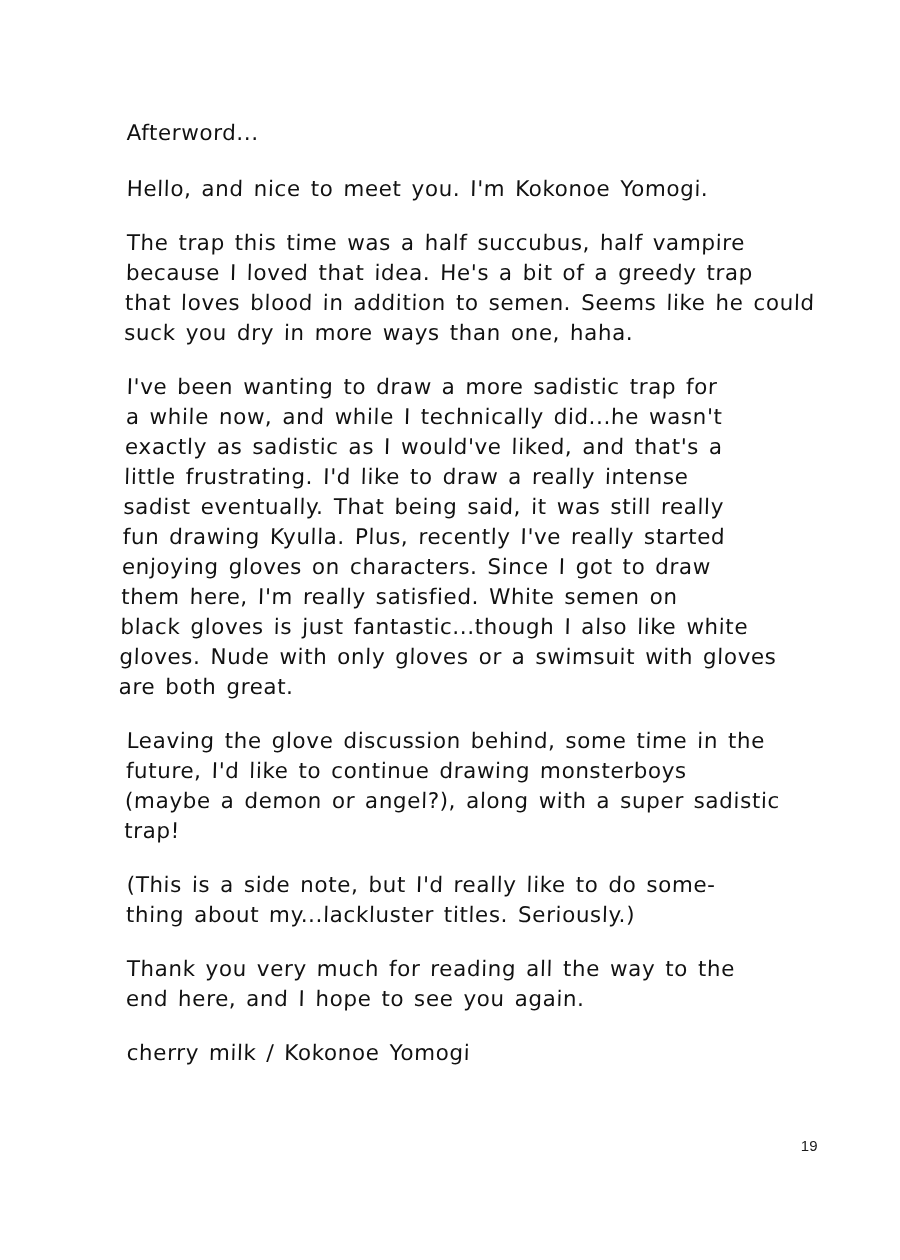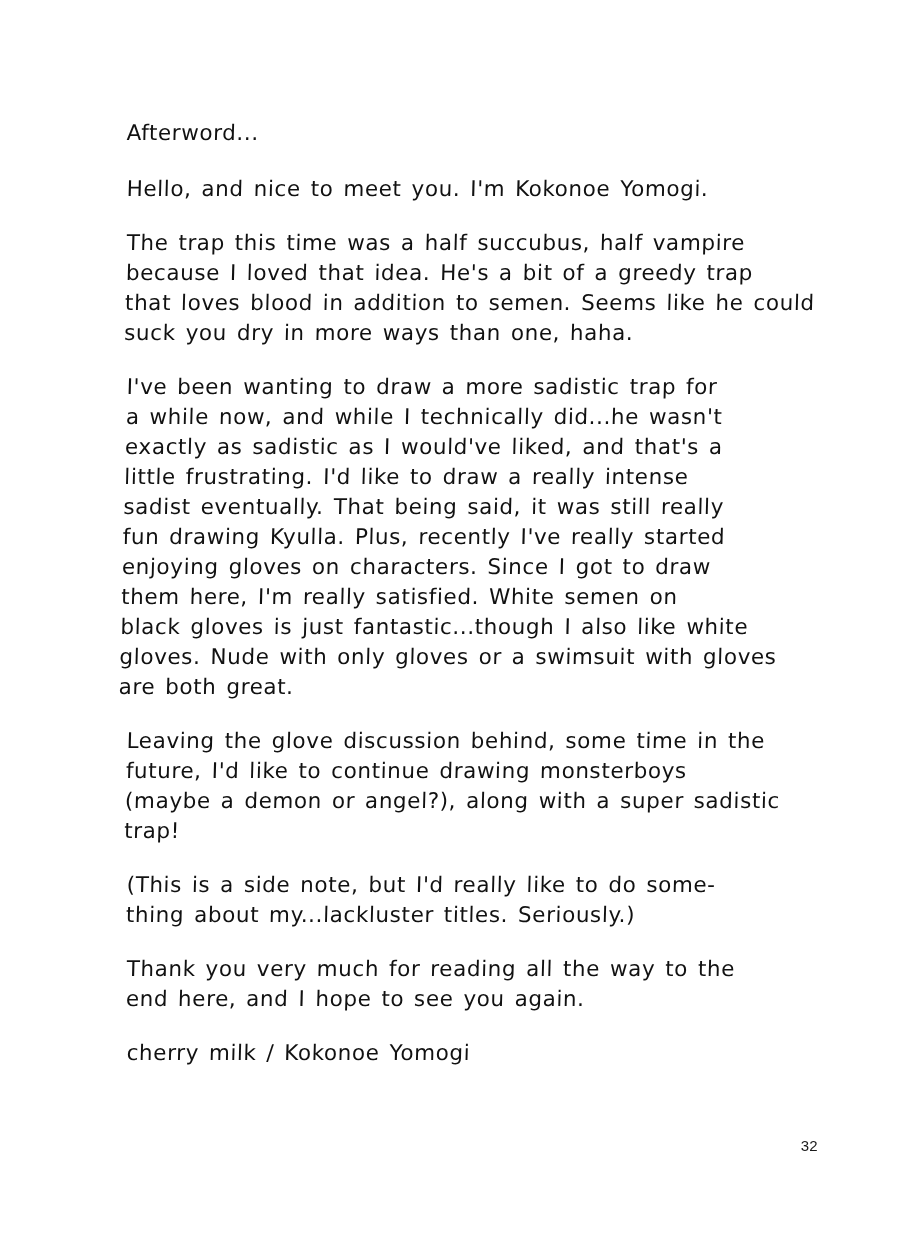--- a/index.html
+++ b/index.html
@@ -76,14 +76,14 @@
     <p class="para">Leaving the glove discussion behind, some time in the
 future, I'd like to continue drawing monsterboys
 (maybe a demon or angel?), along with a super sadistic
 trap!</p>
     <p class="para">(This is a side note, but I'd really like to do some-
 thing about my...lackluster titles. Seriously.)</p>
     <p class="para">Thank you very much for reading all the way to the
 end here, and I hope to see you again.</p>
     <p class="para">cherry milk / Kokonoe Yomogi</p>
   </div>
-  <div class="page-number">32</div>
+  <div class="page-number">19</div>
 </div>
 
 </body></html>

